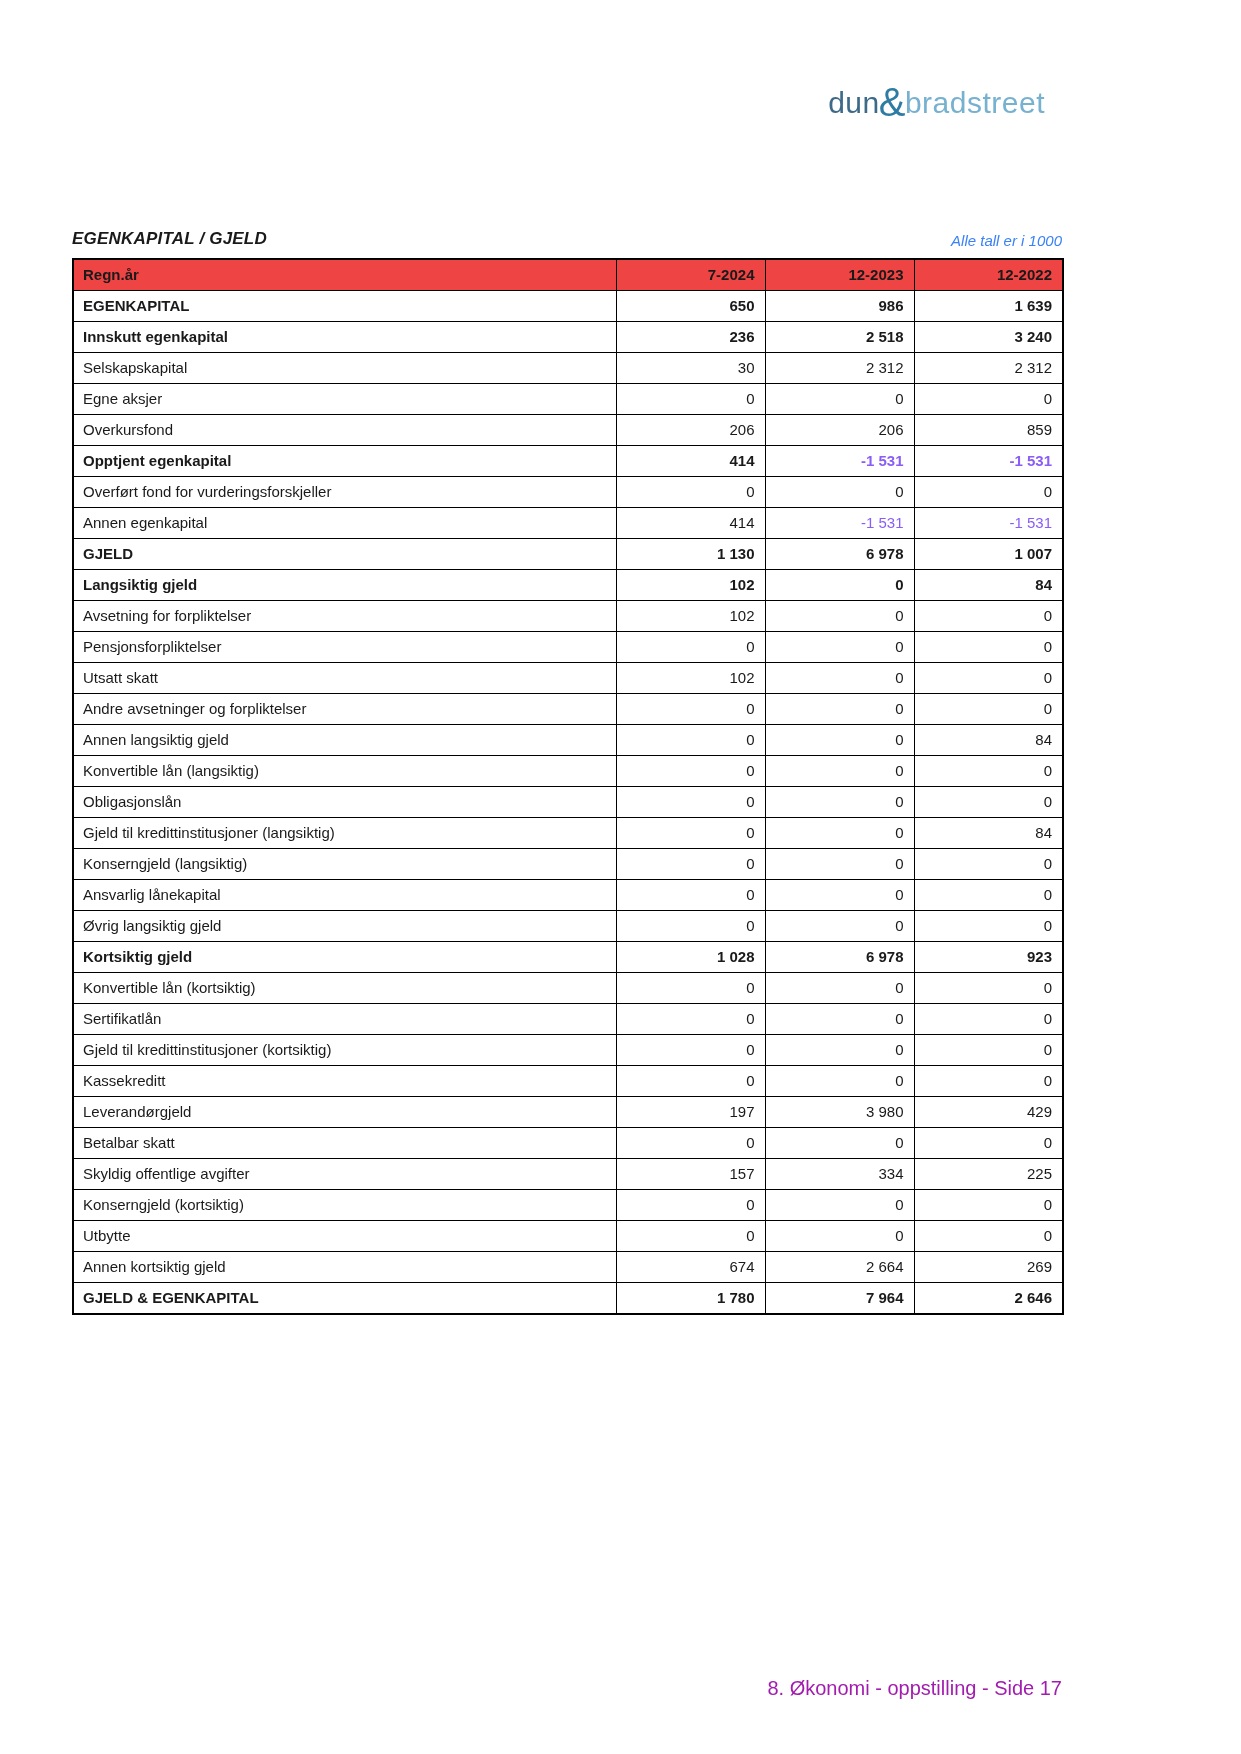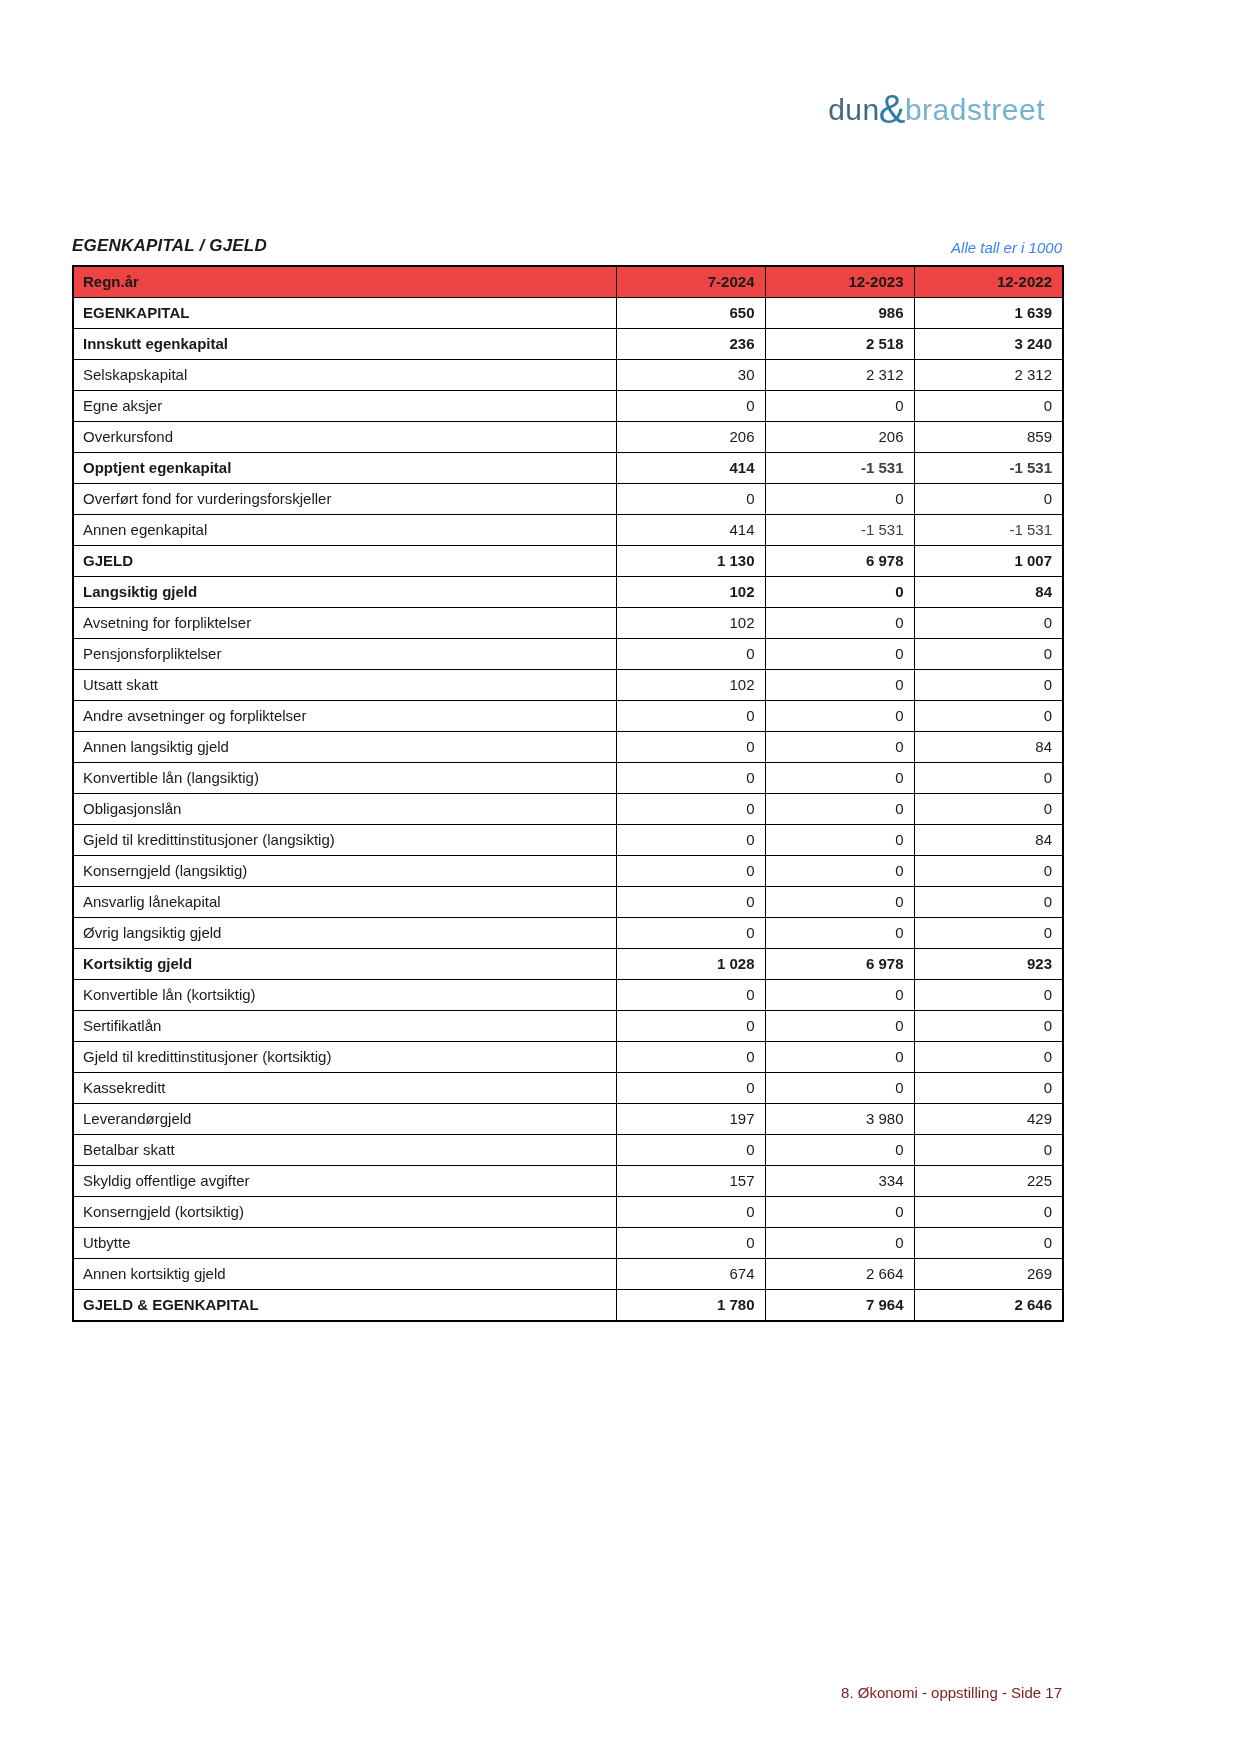--- a/index.html
+++ b/index.html
@@ -5,21 +5,21 @@
   * { margin: 0; padding: 0; box-sizing: border-box; }
   html, body { background: #ffffff; }
   body {
     font-family: "Liberation Sans", "DejaVu Sans", sans-serif;
     color: #1a1a1a;
   }
   .page {
     position: relative;
     width: 1241px;
     height: 1694px;
-    margin: 16px auto;
+    margin: 9px auto;
     background: #ffffff;
     overflow: hidden;
   }
 
   
   .logo {
     position: absolute;
     top: 70px;
     right: 196px;
     white-space: nowrap;
@@ -74,29 +74,29 @@
   }
   table.balance thead th {
     background: #ef4444;
     font-weight: bold;
     text-align: right;
   }
   table.balance thead th.label-col { text-align: left; }
   table.balance td.label-col { text-align: left; }
   table.balance td.num { text-align: right; }
   table.balance tr.bold td { font-weight: bold; }
-  table.balance td.neg { color: #404040; }
+  table.balance td.neg { color: #8b5cf6; }
 
   
   .footer {
     position: absolute;
     top: 1668px;
     right: 179px;
-    font-size: 15px;
-    color: #7f1d1d;
+    font-size: 20px;
+    color: #a21caf;
   }
 </style>
 </head>
 <body>
 
 <div class="page">
 
   <div class="logo">
     <span class="logo-dun">dun</span><span class="logo-amp">&amp;</span><span class="logo-brad">bradstreet</span>
   </div>

